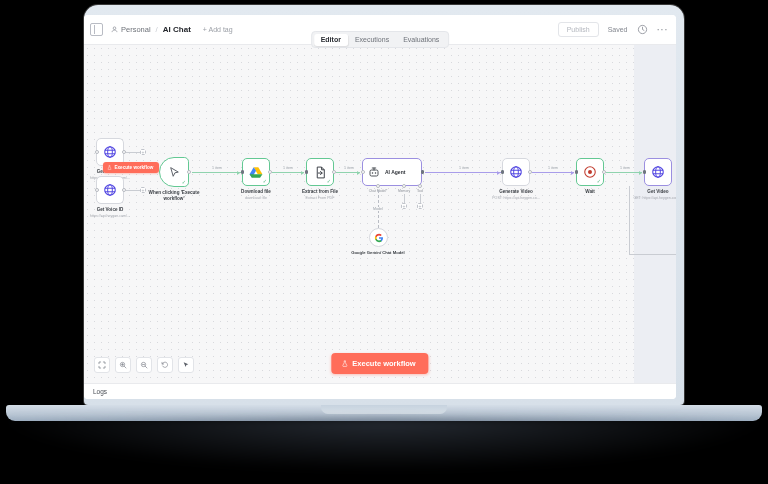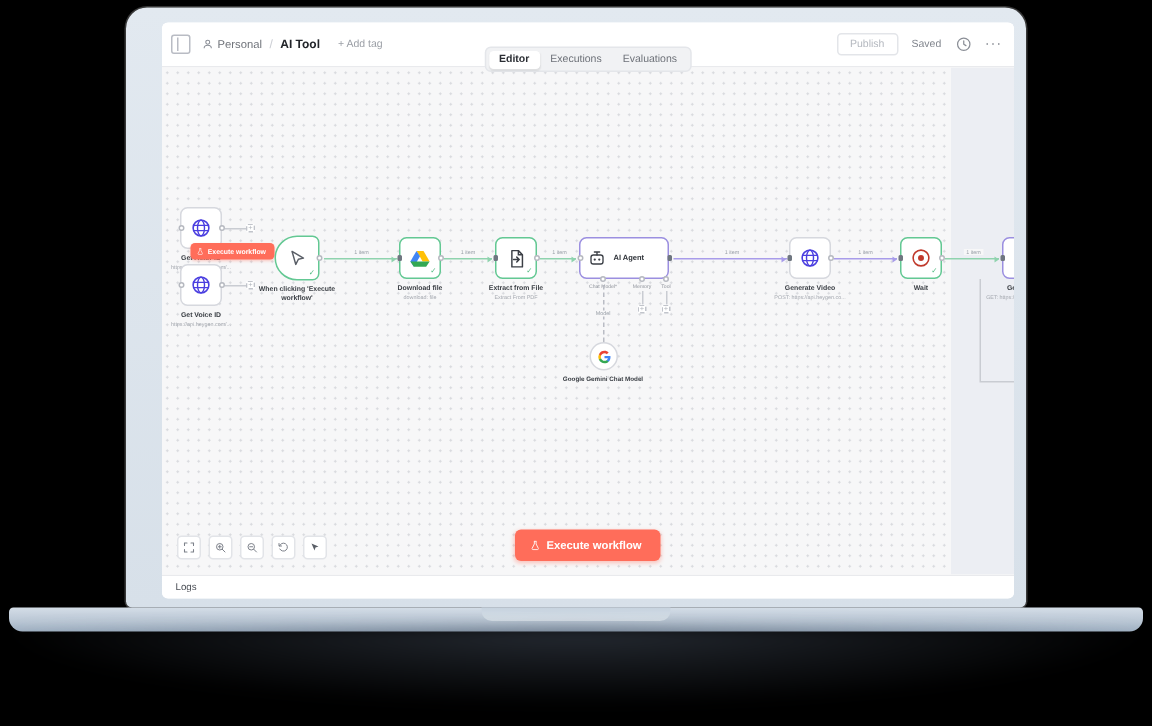--- a/index.html
+++ b/index.html
@@ -14,21 +14,21 @@
   #laptop-mockup {
     position: absolute; inset: 0;
     width: 768px; height: 484px;
   }
   #laptop-lid {
     position: absolute;
     left: 84px; top: 5px;
     width: 600px; height: 400px;
     background: linear-gradient(180deg, #e2e9f0 0%, #d7e0e9 100%);
     border-radius: 14px 14px 4px 4px;
-    padding: 10px 8px 6px 24px;
+    padding: 10px 8px 6px 0;
     box-shadow: 0 0 0 1px rgba(255,255,255,0.22);
   }
   #laptop-screen {
     width: 100%; height: 100%;
     background: #fff;
     border-radius: 4px;
     overflow: hidden;
     position: relative;
     display: flex; flex-direction: column;
   }
@@ -299,21 +299,21 @@
 
         <div class="breadcrumb">
           <span class="bc-person">
             <svg class="person-icon" viewBox="0 0 16 16">
               <circle cx="8" cy="5" r="3" fill="none" stroke="#8a8e96" stroke-width="1.6"></circle>
               <path d="M2.5 14c0-3 2.5-4.6 5.5-4.6S13.5 11 13.5 14" fill="none" stroke="#8a8e96" stroke-width="1.6"></path>
             </svg>
             <span>Personal</span>
           </span>
           <span class="bc-sep">/</span>
-          <span class="bc-current">AI Tool</span>
+          <span class="bc-current">AI Chat</span>
           <span class="bc-addtag">+ Add tag</span>
         </div>
 
         <div class="header-right">
           <div class="publish-btn">Publish</div>
           <div class="saved-label">Saved</div>
           <svg class="icon-btn" viewBox="0 0 24 24">
             <circle cx="12" cy="12" r="9" fill="none" stroke="#8a8e96" stroke-width="1.8"></circle>
             <path d="M12 7v5l3.2 2" fill="none" stroke="#8a8e96" stroke-width="1.8" stroke-linecap="round"></path>
           </svg>

